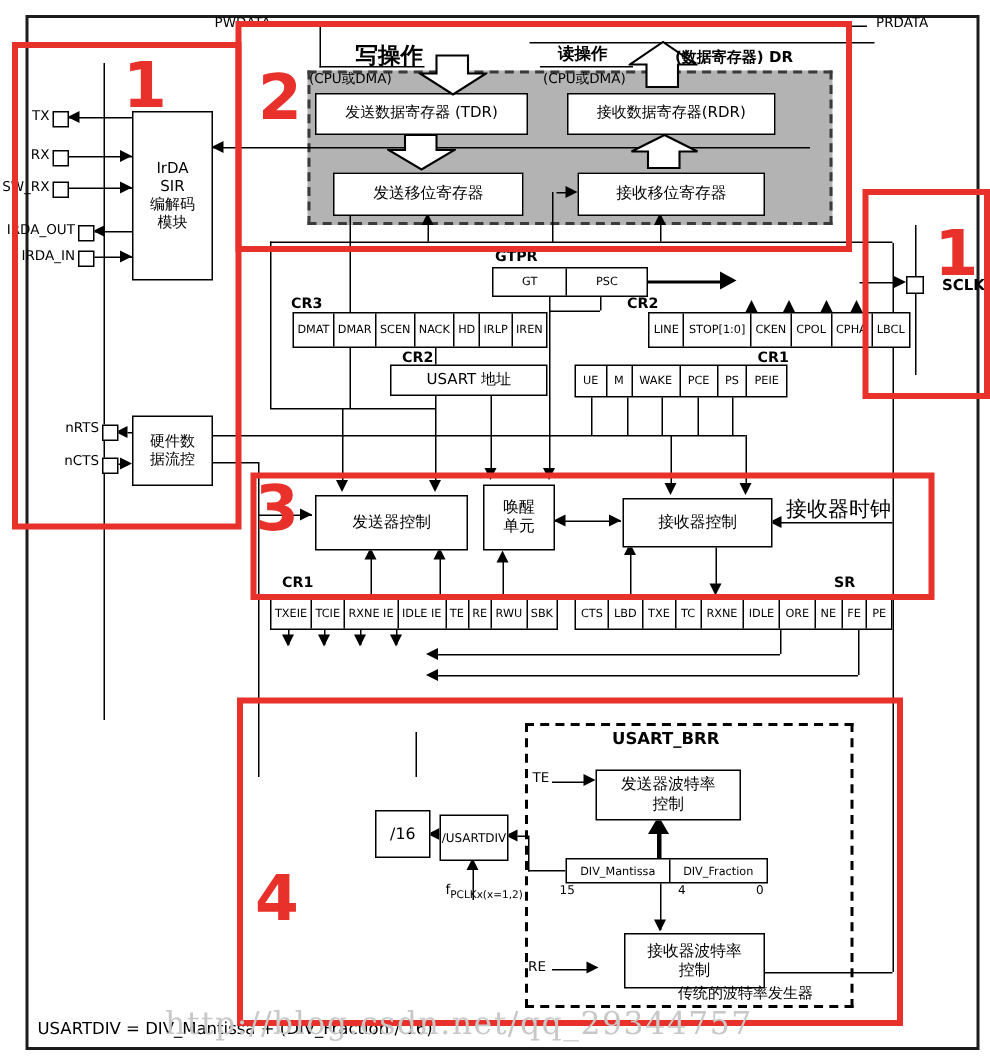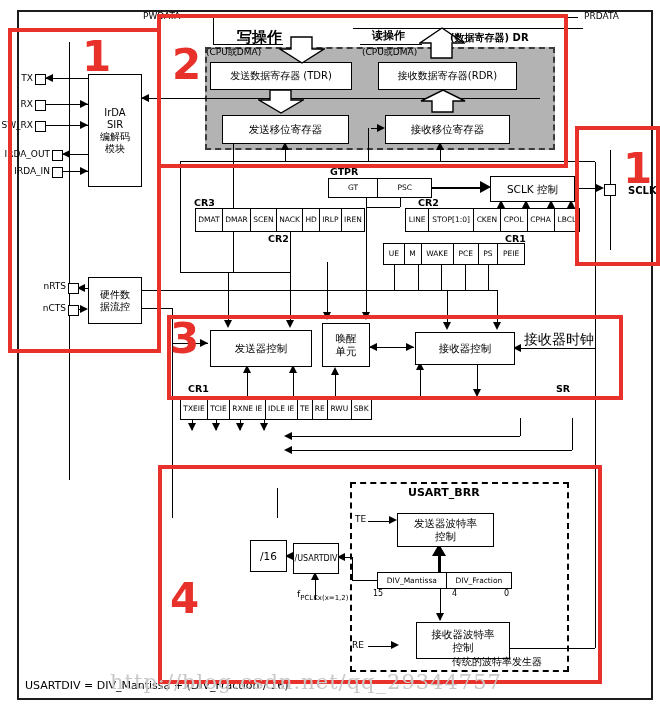--- a/index.html
+++ b/index.html
@@ -216,44 +216,44 @@
   <span class="sq" style="left:68px;top:283px"></span>
   <span class="sq" style="left:68px;top:305px"></span>
   <span class="sq" style="left:604px;top:184px;width:10px;height:10px"></span>
   <span class="lab b" style="left:628px;top:185px;font-size:10px">SCLK</span>
 
   <span class="rlabel" style="left:330px;top:166px">GTPR</span>
   <div class="reg" style="left:328px;top:178px;width:102px;height:18px">
       <span class="rcell">GT</span>
       <span class="rcell">PSC</span>
     </div>
-  <div class="bx" style="left:490px;top:176px;width:83px;height:24px">SCLK 控制</div>
 
   <span class="rlabel" style="left:194px;top:197px">CR3</span>
   <div class="reg" style="left:195px;top:208px;width:168px;height:22px">
       <span class="rcell">DMAT</span>
       <span class="rcell">DMAR</span>
       <span class="rcell">SCEN</span>
       <span class="rcell">NACK</span>
       <span class="rcell">HD</span>
       <span class="rcell">IRLP</span>
       <span class="rcell">IREN</span>
     </div>
 
   <span class="rlabel" style="left:418px;top:197px">CR2</span>
-  <div class="reg" style="left:405px;top:208px;width:173px;height:22px">
+  <div class="reg" style="left:432px;top:208px;width:173px;height:22px">
       <span class="rcell">LINE</span>
       <span class="rcell">STOP[1:0]</span>
       <span class="rcell">CKEN</span>
       <span class="rcell">CPOL</span>
       <span class="rcell">CPHA</span>
       <span class="rcell">LBCL</span>
     </div>
 
   <span class="rlabel" style="left:268px;top:233px">CR2</span>
+  <div class="bx" style="left:260px;top:243px;width:103px;height:19px;font-size:10px">USART 地址</div>
 
   <span class="rlabel" style="left:505px;top:233px">CR1</span>
   <div class="reg" style="left:383px;top:243px;width:140px;height:20px">
       <span class="rcell">UE</span>
       <span class="rcell">M</span>
       <span class="rcell">WAKE</span>
       <span class="rcell">PCE</span>
       <span class="rcell">PS</span>
       <span class="rcell">PEIE</span>
     </div>
@@ -269,20 +269,32 @@
       <span class="rcell">TXEIE</span>
       <span class="rcell">TCIE</span>
       <span class="rcell">RXNE IE</span>
       <span class="rcell">IDLE IE</span>
       <span class="rcell">TE</span>
       <span class="rcell">RE</span>
       <span class="rcell">RWU</span>
       <span class="rcell">SBK</span>
     </div>
   <span class="rlabel" style="left:556px;top:383px">SR</span>
+  <div class="reg" style="left:383px;top:397px;width:210px;height:21px">
+      <span class="rcell">CTS</span>
+      <span class="rcell">LBD</span>
+      <span class="rcell">TXE</span>
+      <span class="rcell">TC</span>
+      <span class="rcell">RXNE</span>
+      <span class="rcell">IDLE</span>
+      <span class="rcell">ORE</span>
+      <span class="rcell">NE</span>
+      <span class="rcell">FE</span>
+      <span class="rcell">PE</span>
+    </div>
 
   <div class="bx" style="left:250px;top:540px;width:35px;height:30px">/16</div>
   <div class="bx" style="left:293px;top:543px;width:44px;height:29px;font-size:8px">/USARTDIV</div>
   <span class="lab" style="left:297px;top:589px;font-size:9px"><i style="font-style:normal">f</i><sub class="sub">PCLKx(x=1,2)</sub></span>
 
   <div class="dashbx" style="left:350px;top:482px;width:215px;height:186px"></div>
   <span class="lab b" style="left:408px;top:486px;font-size:11px">USART_BRR</span>
   <span class="lab" style="left:355px;top:514px;font-size:9px">TE</span>
   <span class="lab" style="left:352px;top:640px;font-size:9px">RE</span>
   <div class="bx" style="left:397px;top:513px;width:95px;height:32px">发送器波特率

